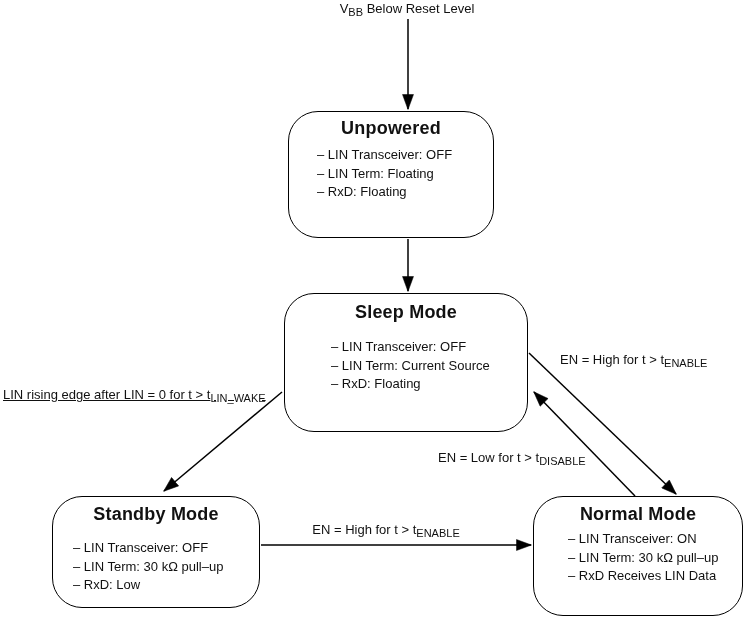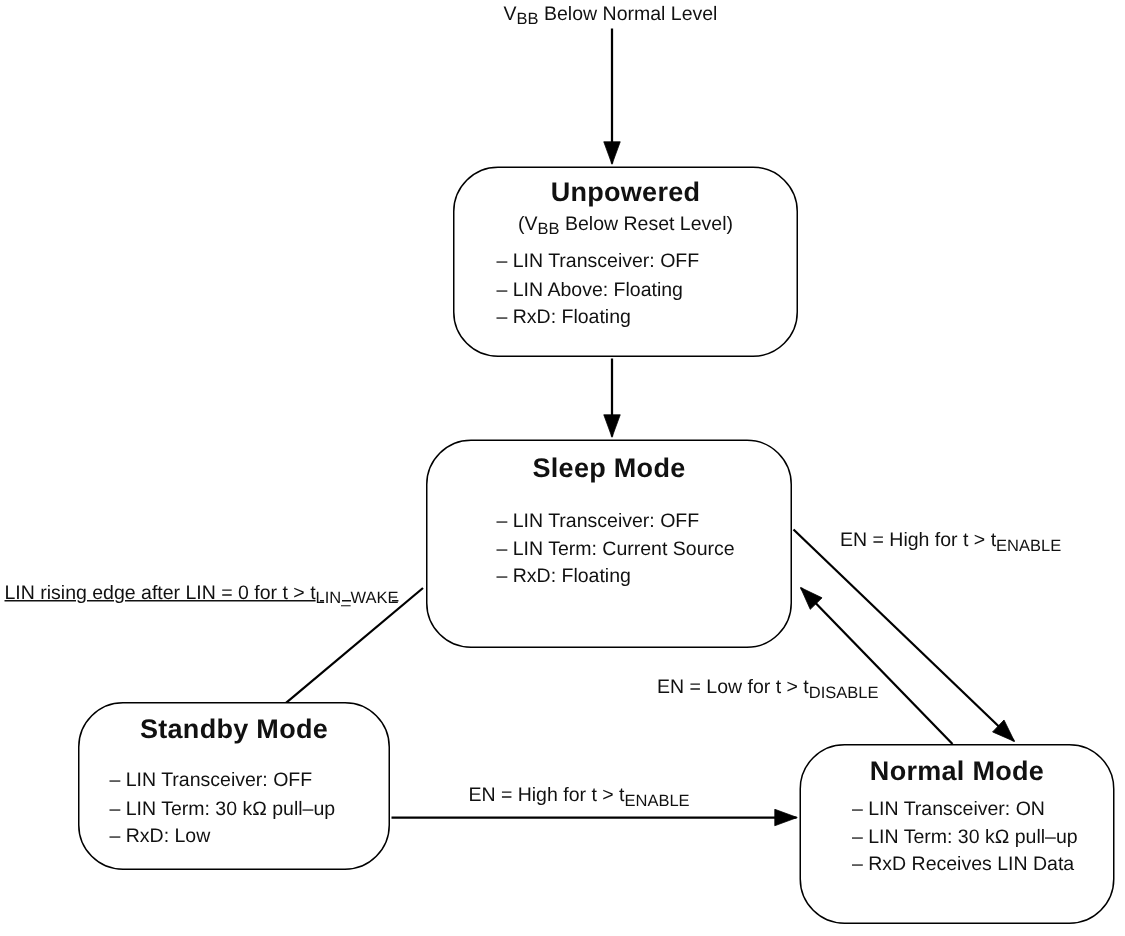--- a/index.html
+++ b/index.html
@@ -73,58 +73,57 @@
       </marker>
     </defs>
     <line x1="408" y1="19" x2="408" y2="109" marker-end="url(#arrowhead)"></line>
     <line x1="408" y1="239" x2="408" y2="291" marker-end="url(#arrowhead)"></line>
     <line x1="282" y1="392" x2="164" y2="491" marker-end="url(#arrowhead)"></line>
     <line x1="261" y1="545" x2="531" y2="545" marker-end="url(#arrowhead)"></line>
     <line x1="529" y1="353" x2="676" y2="494" marker-end="url(#arrowhead)"></line>
     <line x1="635" y1="496" x2="534" y2="392" marker-end="url(#arrowhead)"></line>
   </svg>
 
-  <div class="state-box pt6" style="left:302px;top:111px;width:230px;height:127px;">
+  <div class="state-box pt6" style="left:288px;top:111px;width:206px;height:127px;">
     <div class="box-title">Unpowered</div>
-    <div class="box-subtitle"><span>(V</span><sub>BB</sub><span> Below Reset Level)</span></div>
     <div class="box-items items-unpowered">
       <div class="box-item">– LIN Transceiver: OFF</div>
-      <div class="box-item">– LIN Above: Floating</div>
+      <div class="box-item">– LIN Term: Floating</div>
       <div class="box-item">– RxD: Floating</div>
     </div>
   </div>
 
   <div class="state-box pt8" style="left:284px;top:293px;width:244px;height:139px;">
     <div class="box-title">Sleep Mode</div>
     <div class="box-items items-sleep">
       <div class="box-item">– LIN Transceiver: OFF</div>
       <div class="box-item">– LIN Term: Current Source</div>
       <div class="box-item">– RxD: Floating</div>
     </div>
   </div>
 
-  <div class="state-box pt7" style="left:52px;top:468px;width:208px;height:112px;">
+  <div class="state-box pt7" style="left:52px;top:496px;width:208px;height:112px;">
     <div class="box-title">Standby Mode</div>
     <div class="box-items items-standby">
       <div class="box-item">– LIN Transceiver: OFF</div>
       <div class="box-item">– LIN Term: 30 kΩ pull–up</div>
       <div class="box-item">– RxD: Low</div>
     </div>
   </div>
 
   <div class="state-box pt7" style="left:533px;top:496px;width:210px;height:120px;">
     <div class="box-title">Normal Mode</div>
     <div class="box-items items-normal">
       <div class="box-item">– LIN Transceiver: ON</div>
       <div class="box-item">– LIN Term: 30 kΩ pull–up</div>
       <div class="box-item">– RxD Receives LIN Data</div>
     </div>
   </div>
 
-  <div class="edge-label center-anchor" style="left:407px;top:1px;"><span>V</span><sub>BB</sub><span> Below Normal Level</span></div>
+  <div class="edge-label center-anchor" style="left:407px;top:1px;"><span>V</span><sub>BB</sub><span> Below Reset Level</span></div>
 
 
   <div class="edge-label" style="left:560px;top:352px;"><span>EN = High for t &gt; t</span><sub>ENABLE</sub></div>
 
   <div class="edge-label" style="left:438px;top:450px;"><span>EN = Low for t &gt; t</span><sub>DISABLE</sub></div>
 
   <div class="edge-label" style="left:3px;top:387px;text-decoration:underline;"><span>LIN rising edge after LIN = 0 for t &gt; t</span><sub>LIN_WAKE</sub></div>
 
   <div class="edge-label center-anchor" style="left:386px;top:522px;"><span>EN = High for t &gt; t</span><sub>ENABLE</sub></div>
 

